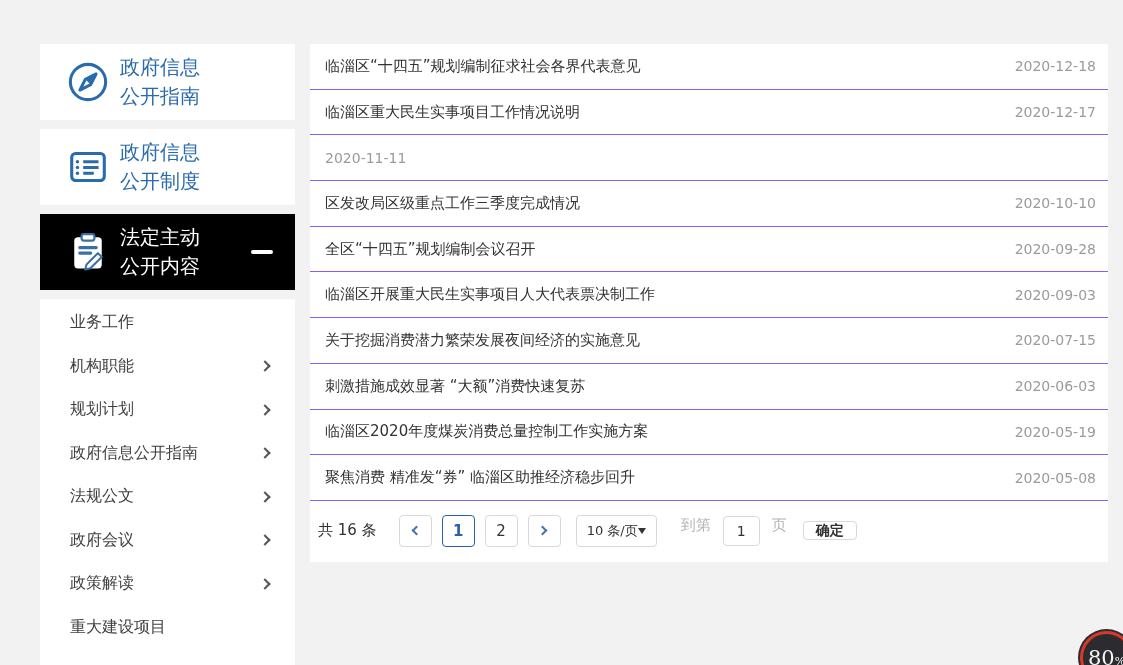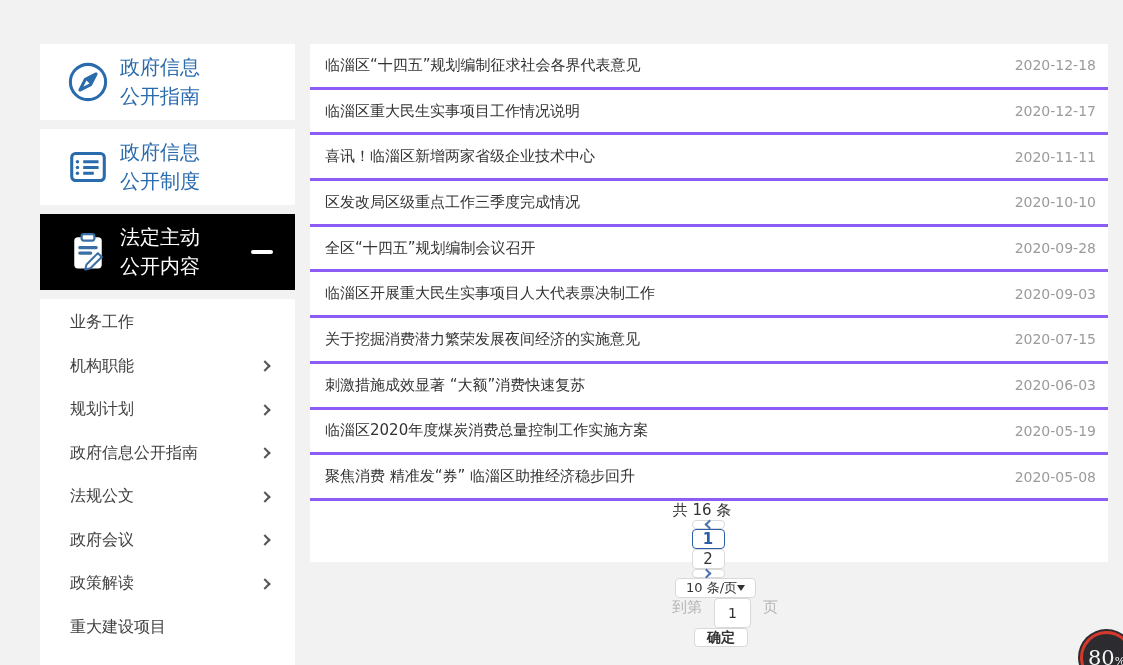--- a/index.html
+++ b/index.html
@@ -33,28 +33,28 @@
   }
   .chev {
     width:8px; height:8px; flex:0 0 auto;
     border-top:2px solid #555; border-right:2px solid #555;
     transform:rotate(45deg); margin-right:2px;
   }
   
   .main { position:absolute; left:310px; top:44px; width:798px; height:518px; background:#fff; }
   .news-row {
     height:45.7px; display:flex; align-items:center; justify-content:space-between;
-    padding:0 12px 0 15px; border-bottom:3px solid #8b5cf6;
+    padding:0 12px 0 15px; border-bottom:1px solid #8b5cf6;
   }
   .news-title { font-size:15px; color:#333; text-decoration:none; cursor:pointer; white-space:nowrap; }
   .news-date { font-size:14px; color:#9b9b9b; white-space:nowrap; }
   
   .pager {
     height:60px; display:flex; align-items:center; padding-left:8px;
-    font-size:15px; color:#333;flex-direction:column;
+    font-size:15px; color:#333;
   }
   .pager .total { margin-right:22px; }
   .pg-btn {
     min-width:33px; height:32px; margin-right:10px;
     background:#fff; border:1px solid #d9d9d9; border-radius:4px;
     display:flex; align-items:center; justify-content:center;
     font-size:15px; color:#333; cursor:pointer; font-family:inherit;
   }
   .pg-btn.active { border-color:#2b5fa8; color:#2b5fa8; font-weight:bold; }
   .pg-chev { width:7px; height:7px; border-top:2px solid #4a74ad; border-right:2px solid #4a74ad; }
@@ -183,21 +183,20 @@
 
   <div class="news-row">
     <a class="news-title">临淄区“十四五”规划编制征求社会各界代表意见</a>
     <span class="news-date">2020-12-18</span>
   </div>
   <div class="news-row">
     <a class="news-title">临淄区重大民生实事项目工作情况说明</a>
     <span class="news-date">2020-12-17</span>
   </div>
   <div class="news-row">
-    <a class="news-title">喜讯！临淄区新增两家省级企业技术中心</a>
     <span class="news-date">2020-11-11</span>
   </div>
   <div class="news-row">
     <a class="news-title">区发改局区级重点工作三季度完成情况</a>
     <span class="news-date">2020-10-10</span>
   </div>
   <div class="news-row">
     <a class="news-title">全区“十四五”规划编制会议召开</a>
     <span class="news-date">2020-09-28</span>
   </div>

